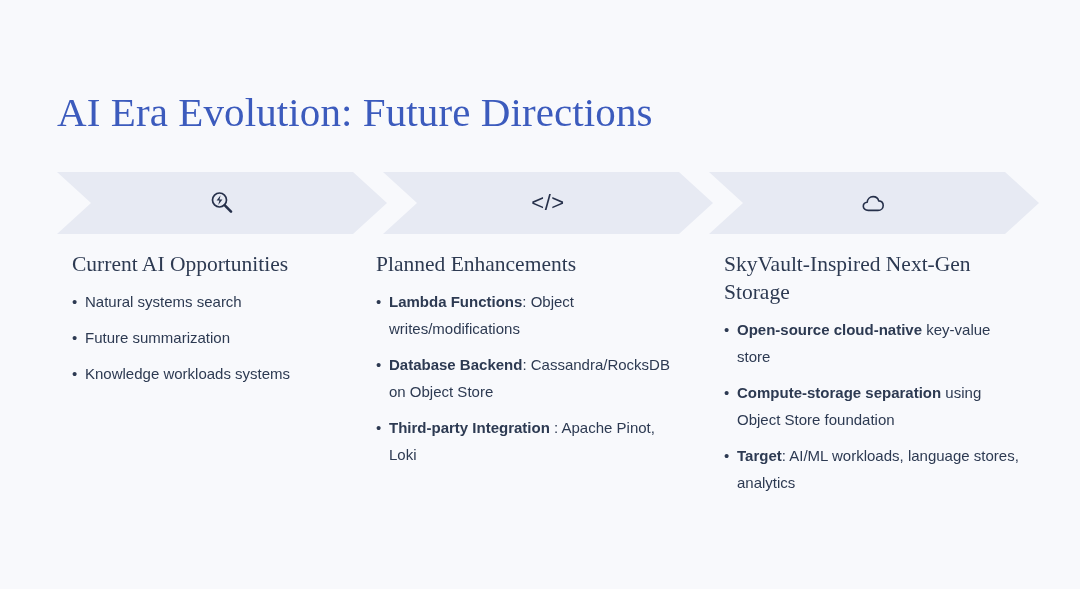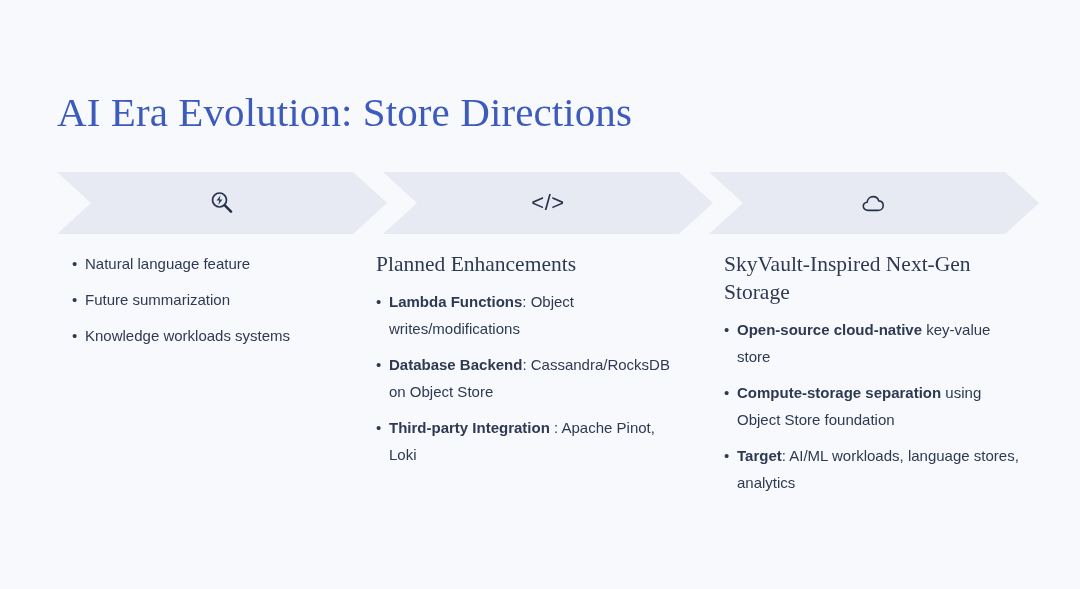--- a/index.html
+++ b/index.html
@@ -95,21 +95,21 @@
   .b1 li .txt{margin-left:0;}
   .b2 li{padding-left:13px;}
   .b3 li{padding-left:13px;}
   .bullets li b{font-weight:bold;}
 </style>
 </head>
 <body style="background: rgb(248, 249, 252);">
 
 <div class="slide">
 
-  <div class="title">AI Era Evolution: Store Directions</div>
+  <div class="title">AI Era Evolution: Future Directions</div>
 
   <div class="chevrons">
     <div class="chev chev-1" style="background: rgb(231, 234, 243);"></div>
     <div class="chev chev-2" style="background: rgb(231, 234, 243);"></div>
     <div class="chev chev-3" style="background: rgb(231, 234, 243);"></div>
 
     <div class="chev-icon ic-1">
       <svg width="26" height="26" viewBox="0 0 26 26" fill="none">
         <circle cx="10.5" cy="10" r="7" stroke="#26304a" stroke-width="1.7"></circle>
         <line x1="15.6" y1="15.2" x2="22" y2="21.6" stroke="#26304a" stroke-width="2.6" stroke-linecap="round"></line>
@@ -124,24 +124,25 @@
     <div class="chev-icon ic-3">
       <svg width="28" height="22" viewBox="0 0 28 22" fill="none">
         <path d="M8.2 18.4 C5.3 18.4 3.3 16.6 3.3 14.3 C3.3 12.2 5.0 10.5 7.2 10.3
                  C7.4 7.0 9.9 4.6 13.1 4.6 C15.8 4.6 18.1 6.4 18.7 8.9
                  C21.3 9.1 23.2 10.9 23.2 13.4 C23.2 16.1 21.0 18.4 18.0 18.4 Z" stroke="#26304a" stroke-width="1.6" stroke-linejoin="round" fill="none"></path>
       </svg>
     </div>
   </div>
 
   <div class="col col-1">
+    <h2 class="col-head">Current AI Opportunities</h2>
     <ul class="bullets b1">
       <li>
         <span class="dot">•</span>
-        <span class="txt"><b></b><span>Natural language feature</span></span>
+        <span class="txt"><b></b><span>Natural systems search</span></span>
       </li>
       <li>
         <span class="dot">•</span>
         <span class="txt"><b></b><span>Future summarization</span></span>
       </li>
       <li>
         <span class="dot">•</span>
         <span class="txt"><b></b><span>Knowledge workloads systems</span></span>
       </li>
     </ul>

